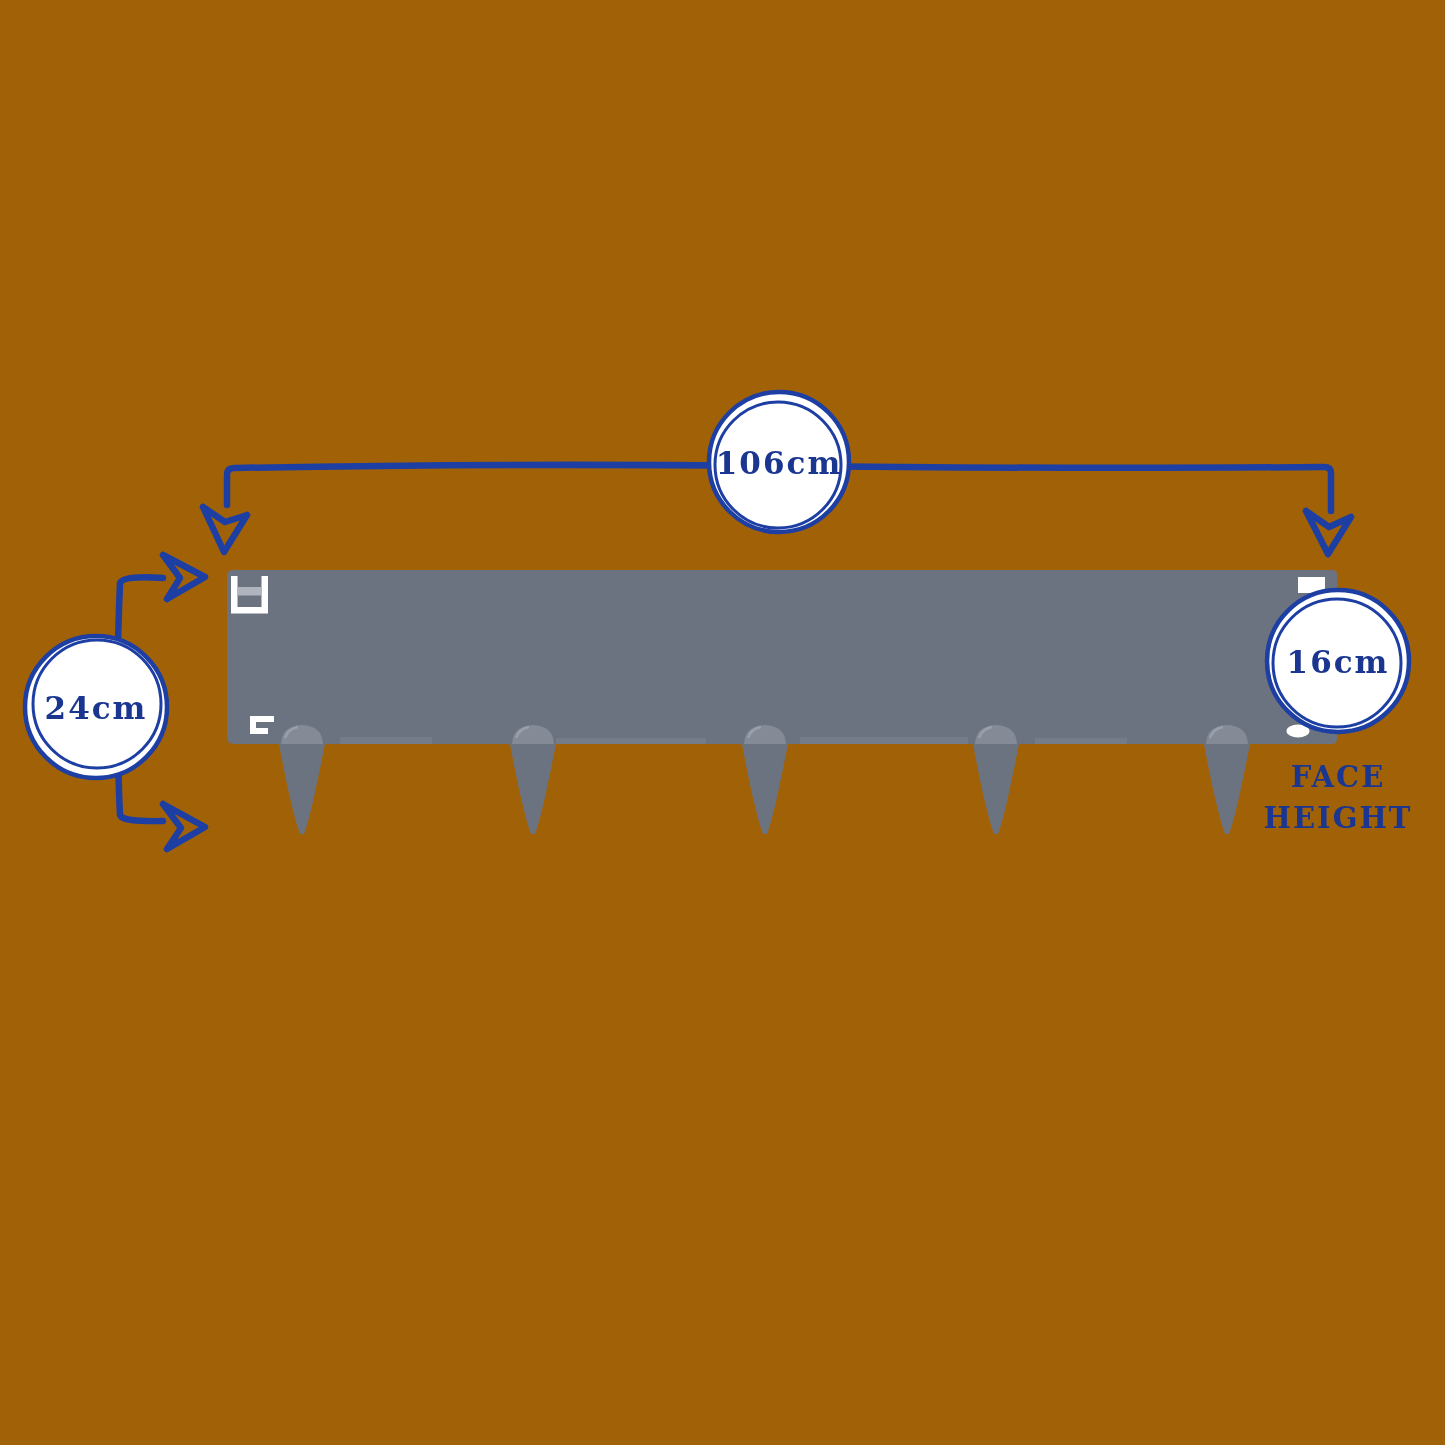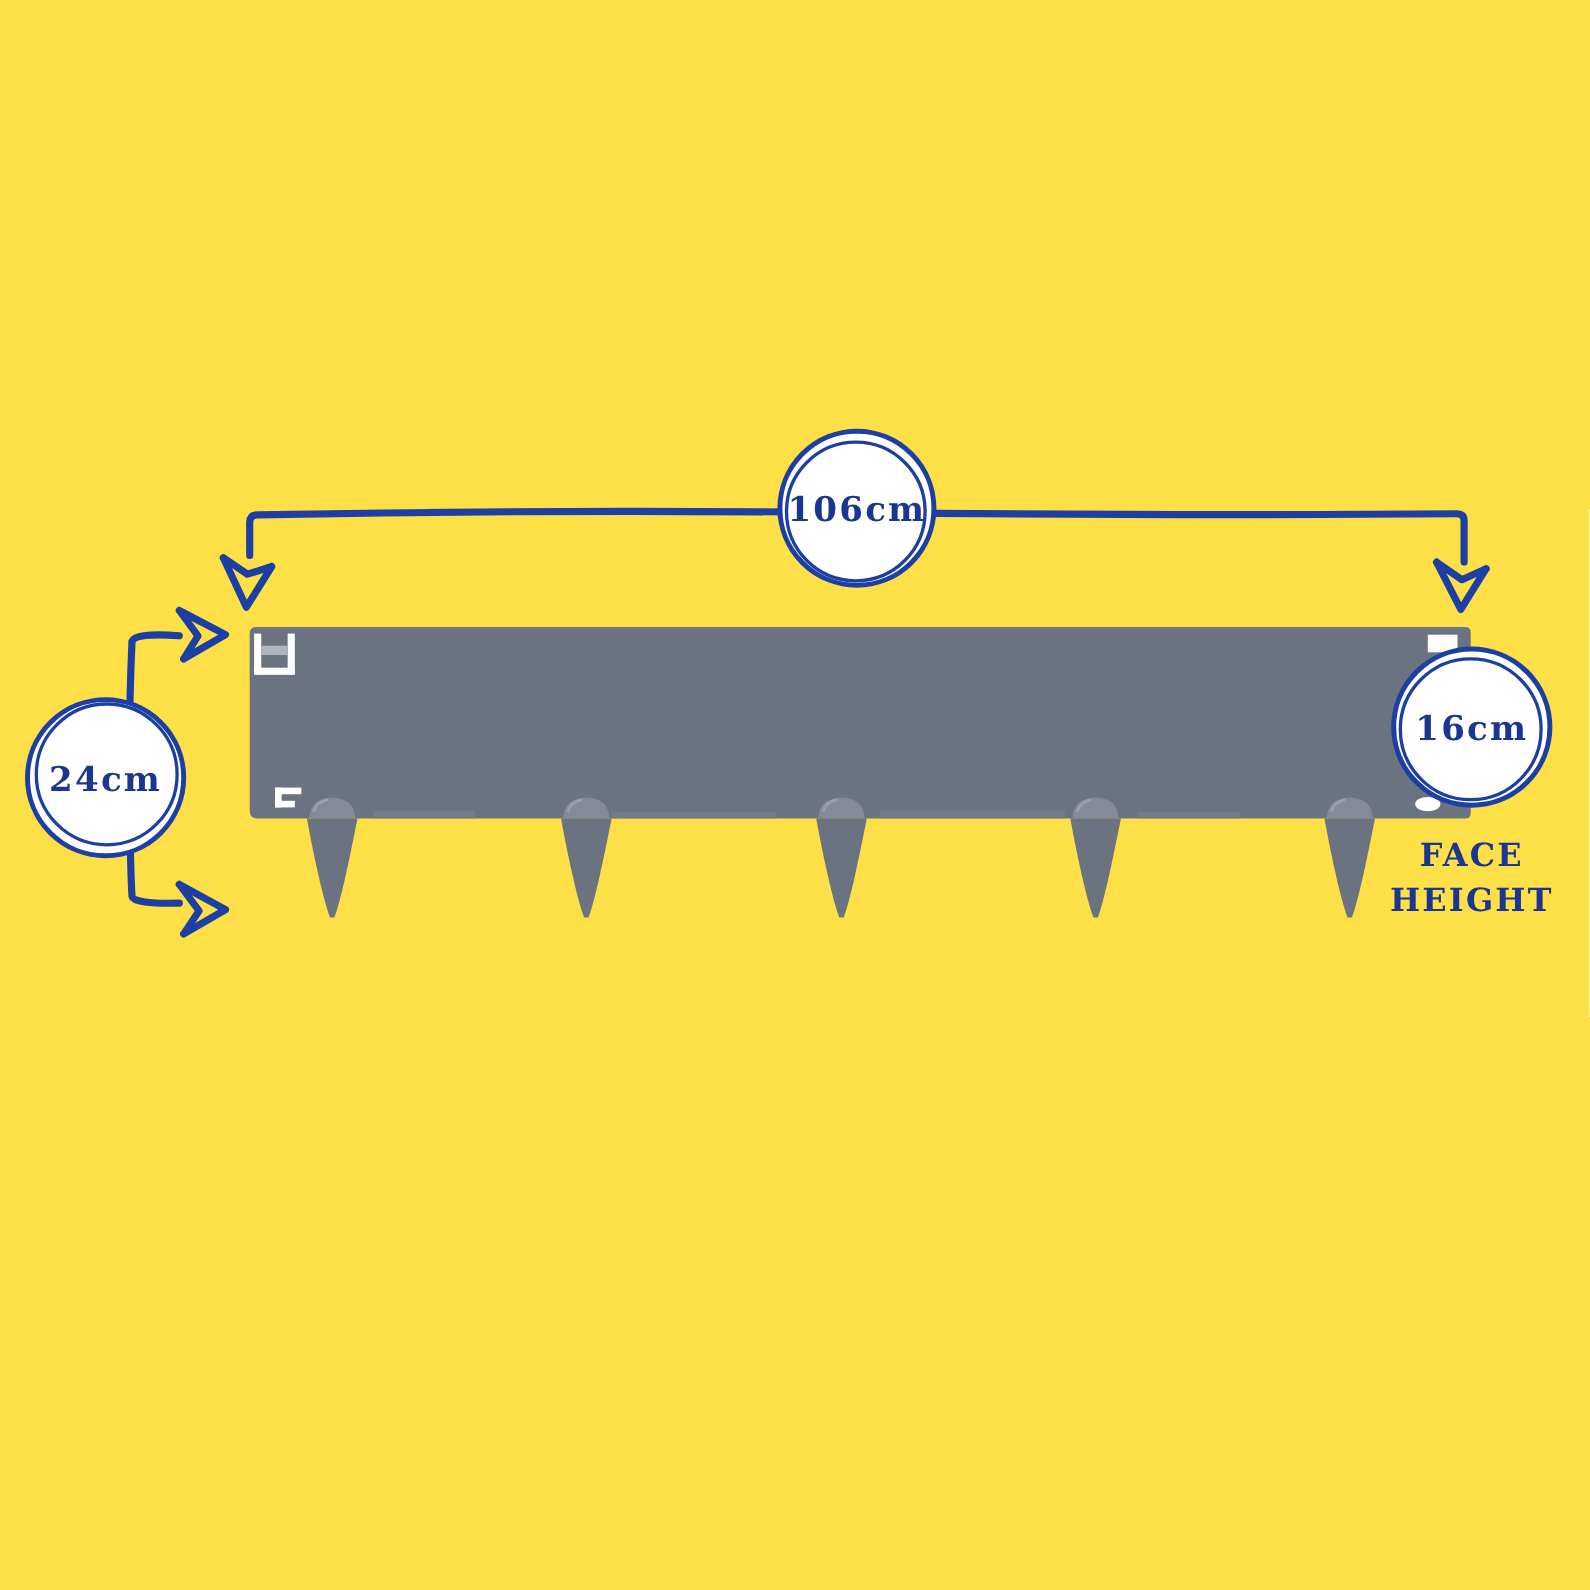--- a/index.html
+++ b/index.html
@@ -1,16 +1,16 @@
 <!DOCTYPE html>
 <html><head>
 <meta charset="utf-8">
 <style>
   html,body{margin:0;padding:0;background:#fff;}
-  #canvas{position:relative;width:1445px;height:1445px;background:#fde047;overflow:hidden;
+  #canvas{position:relative;width:1445px;height:1445px;background:#a16207;overflow:hidden;
           font-family:"DejaVu Serif","Liberation Serif",serif;}
   svg{position:absolute;left:0;top:0;}
   .dim-label{font-weight:bold;letter-spacing:2px;text-anchor:middle;
              font-family:"DejaVu Serif","Liberation Serif",serif;}
   .caption{font-weight:bold;letter-spacing:2px;text-anchor:middle;
            font-family:"DejaVu Serif","Liberation Serif",serif;}
 </style>
 </head>
 <body>
 

